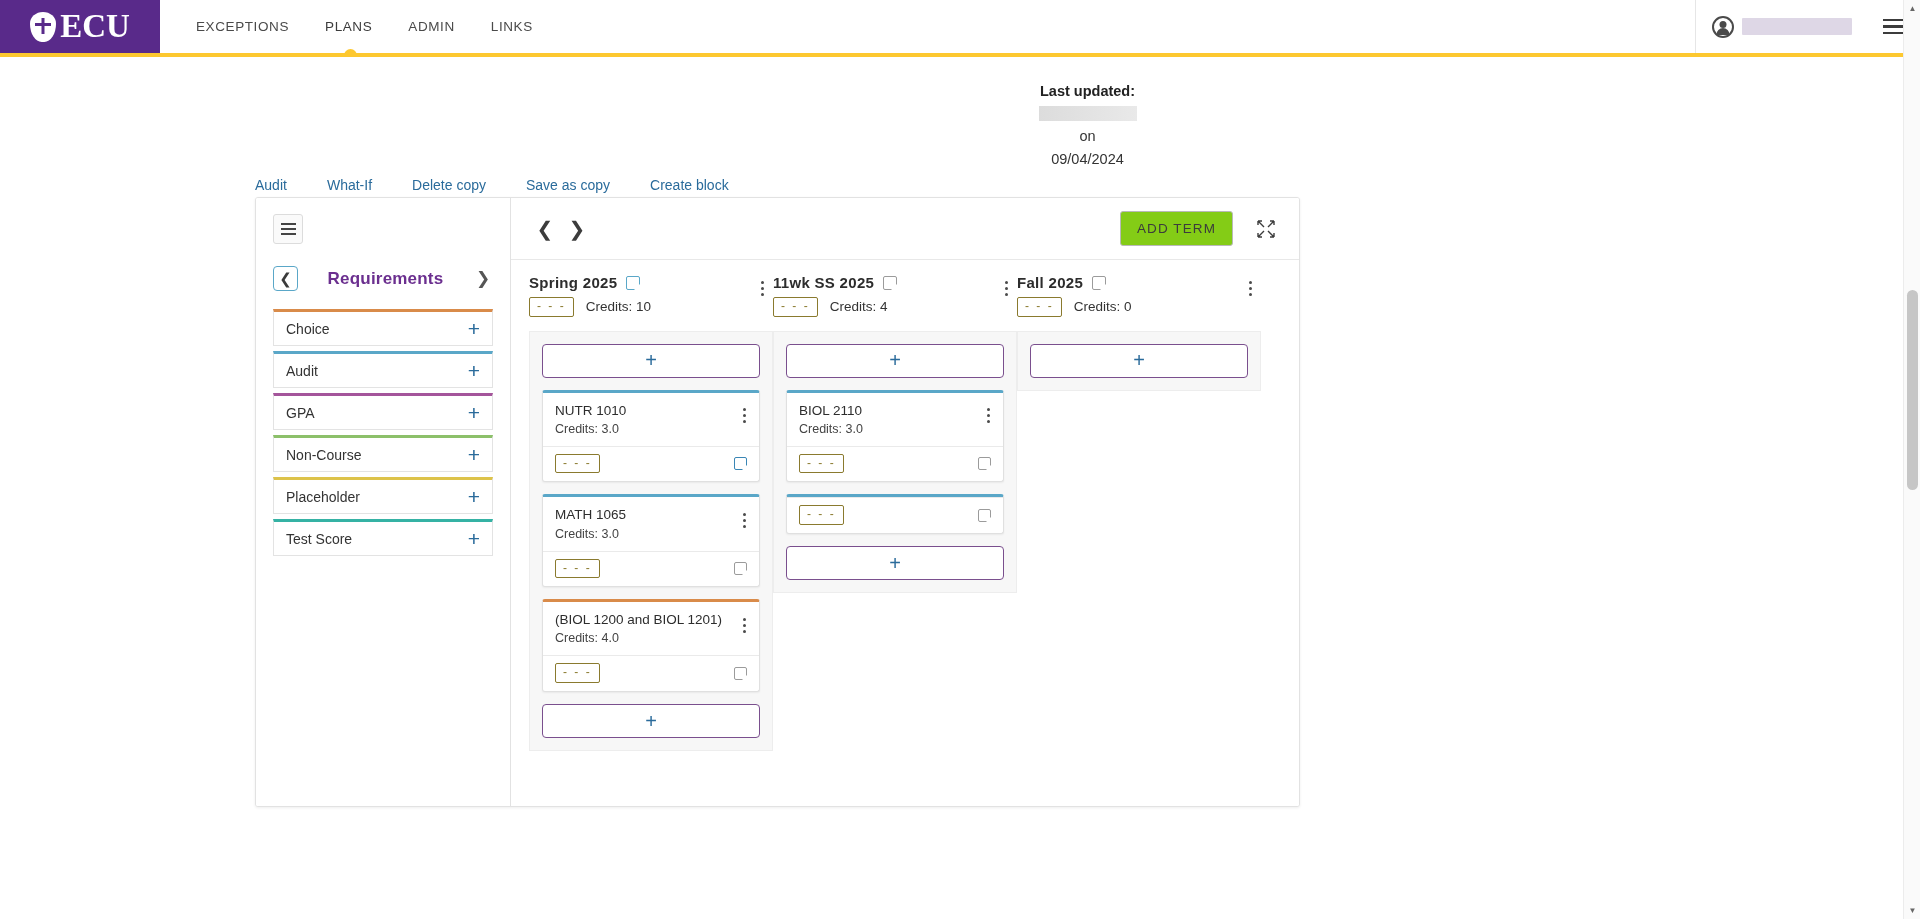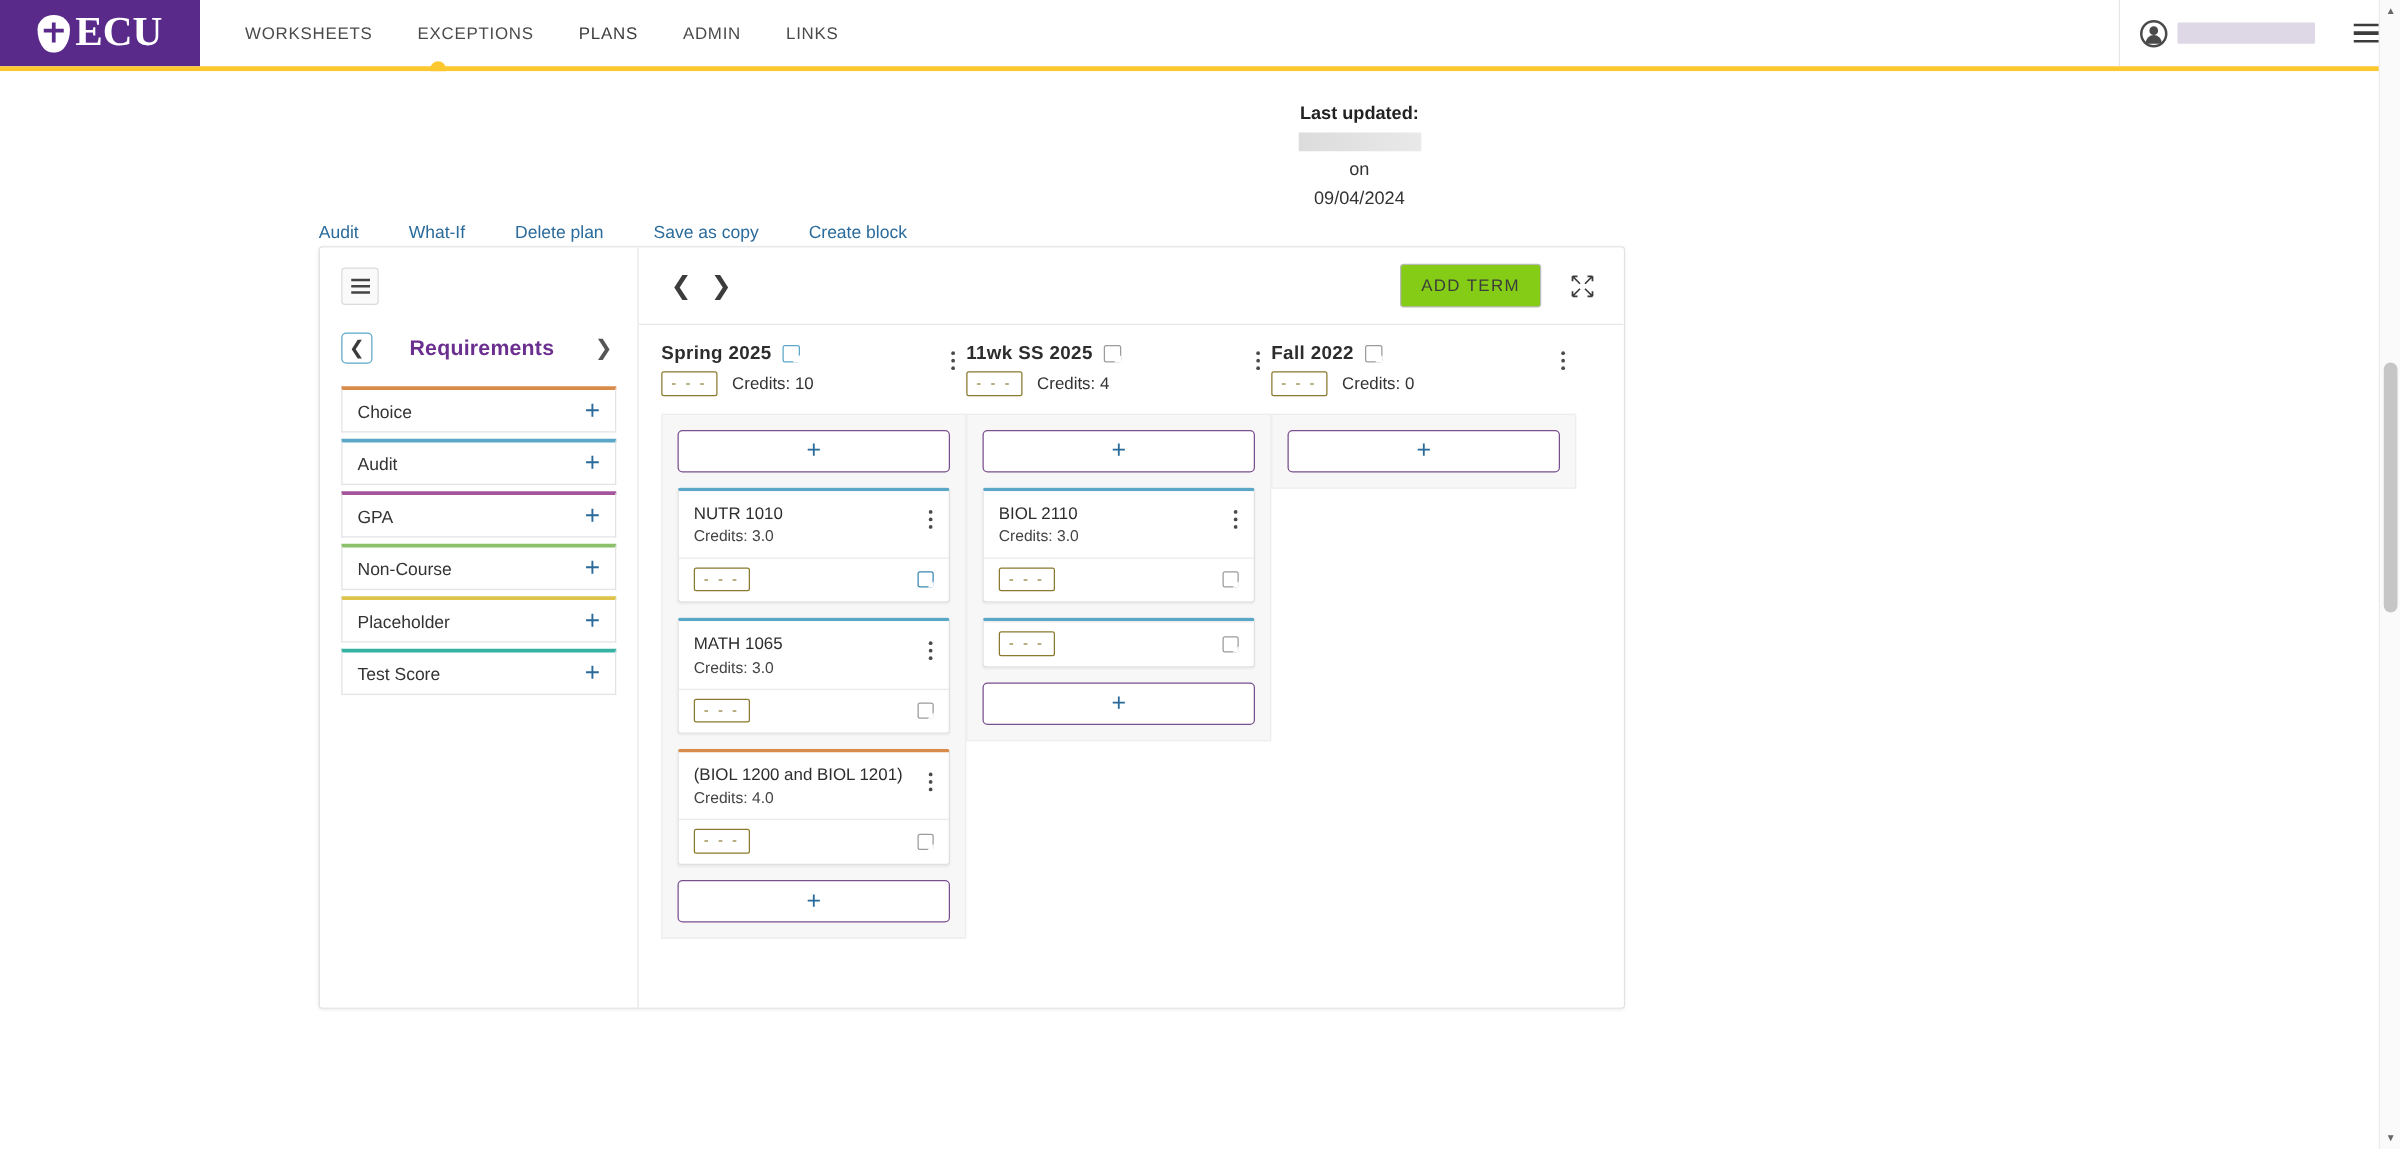--- a/index.html
+++ b/index.html
@@ -344,21 +344,20 @@
 <body>
 
 <div class="topnav">
   <div class="logo-block">
     <div class="logo-mark">
       <span class="logo-shield"></span>
       <span class="logo-text">ECU</span>
     </div>
   </div>
   <div class="nav-links">
-    <div class="nav-link">WORKSHEETS</div>
     <div class="nav-link">EXCEPTIONS</div>
     <div class="nav-link active">PLANS</div>
     <div class="nav-link">ADMIN</div>
     <div class="nav-link">LINKS</div>
   </div>
   <div class="nav-right">
     <div class="avatar-wrap">
       <span class="avatar-icon"></span>
       <span class="redacted"></span>
     </div>
@@ -380,21 +379,21 @@
   <div class="meta-row">
     <span class="meta-label">Last updated:</span>
     <span class="meta-redacted"></span>
     <span class="meta-on">on</span>
     <span class="meta-date">09/04/2024</span>
   </div>
 
   <div class="links-row">
     <span class="plan-link">Audit</span>
     <span class="plan-link">What-If</span>
-    <span class="plan-link">Delete plan</span>
+    <span class="plan-link">Delete copy</span>
     <span class="plan-link">Save as copy</span>
     <span class="plan-link">Create block</span>
   </div>
 
   <div class="panel">
 
     <div class="req-sidebar">
       <div class="menu-square-btn">
         <span></span>
           <span></span>
@@ -598,21 +597,21 @@
             </div>
 
             <div class="add-card last">+</div>
           </div>
         </div>
 
         <div class="term-col">
           <div class="term-head">
             <div class="term-head-left">
               <div class="term-title-row">
-                <span class="term-title">Fall 2022</span>
+                <span class="term-title">Fall 2025</span>
                 <span class="note-icon gray"></span>
               </div>
               <div class="term-sub">
                 <span class="dash-box">- - -</span>
                 <span class="credits-text">
                   <span>Credits:</span>
                   <b>0</b>
                 </span>
               </div>
             </div>

